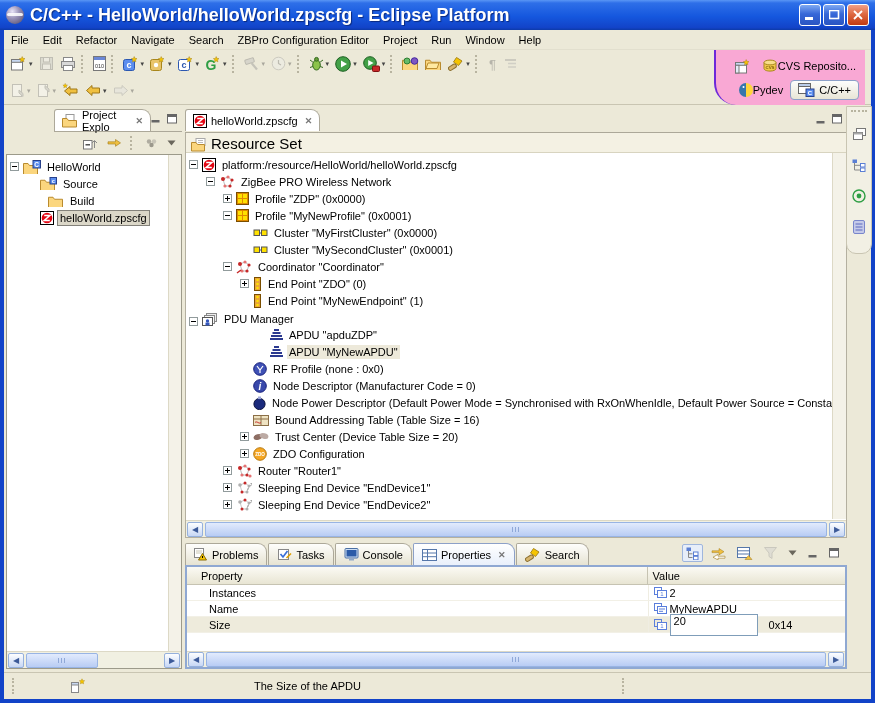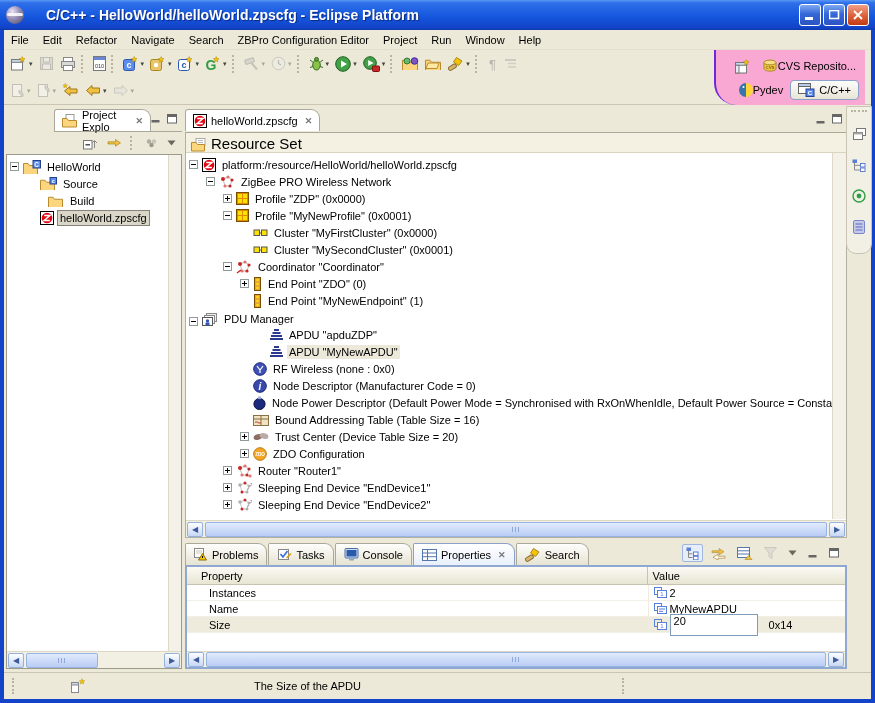--- a/index.html
+++ b/index.html
@@ -6,21 +6,21 @@
   html,body { width:875px; height:703px; overflow:hidden; font-family:"Liberation Sans", sans-serif; font-size:11px; color:#000; }
   .window { position:absolute; inset:0; background:#1243C8; }
   
   .titlebar { position:absolute; left:0; top:0; width:875px; height:30px;
     background:linear-gradient(180deg,#5A96F5 0%,#2E6FE8 10%,#1557DE 55%,#1243C8 92%,#0D3AA8 100%);
     display:flex; align-items:center; padding:0 6px; }
   .title-icon { width:18px; height:18px; border-radius:50%;
     background:radial-gradient(circle at 35% 30%,#E8E4F8 0%,#9A93B8 40%,#4A4464 100%);
     position:relative; overflow:hidden; flex:none; }
   .title-icon::after { content:""; position:absolute; left:1px; top:7px; width:16px; height:3px; background:#FFF; border-radius:2px; opacity:.85; }
-  .title-text { color:#FFF; font-weight:bold; font-size:14px; margin-left:22px; text-shadow:1px 1px 1px #0A2A80; white-space:nowrap; overflow:hidden; flex:1; }
+  .title-text { color:#FFF; font-weight:bold; font-size:18px; margin-left:6px; text-shadow:1px 1px 1px #0A2A80; white-space:nowrap; overflow:hidden; flex:1; }
   .title-btns { display:flex; gap:2px; flex:none; }
   .tbtn { width:22px; height:22px; border-radius:3px; border:1px solid #FFF; display:flex; align-items:center; justify-content:center;
     color:#FFF; font-weight:bold; font-size:11px; background:linear-gradient(180deg,#7FA9F2,#3667D8 45%,#2A55C2); }
   .tbtn.close { background:linear-gradient(180deg,#F0A088,#DE6A43 45%,#C23A12); }
   .tbtn svg { display:block; }
   
   .menubar { position:absolute; left:4px; top:30px; width:867px; height:20px; background:#ECE9D8; display:flex; align-items:center; border-bottom:1px solid #E2DFCE; }
   .menu-item { padding:2px 7px; cursor:default; }
   
   .toolbars { position:absolute; left:4px; top:50px; width:867px; height:55px; background:#ECE9D8; border-bottom:1px solid #C9C5B2; }
@@ -607,21 +607,21 @@
                   <rect x="0" y="9" width="13" height="2" fill="#2B3990"></rect>
                 </svg></span>
               <span class="tlabel sel-editor">APDU "MyNewAPDU"</span>
             </div>
             <div class="trow" style="padding-left: 54px;">
               <span class="exp-spacer"></span>
               <span class="i ticon"><svg width="14" height="14">
                   <circle cx="7" cy="7" r="6.3" fill="#3F51B5" stroke="#1A237E"></circle>
                   <path d="M4 4 L7 8 L10 4 M7 8 L7 11" stroke="#FFF" stroke-width="1.2" fill="none"></path>
                 </svg></span>
-              <span class="tlabel">RF Wireless (none : 0x0)</span>
+              <span class="tlabel">RF Profile (none : 0x0)</span>
             </div>
             <div class="trow" style="padding-left: 54px;">
               <span class="exp-spacer"></span>
               <span class="i ticon"><svg width="14" height="14">
                   <circle cx="7" cy="7" r="6.3" fill="#3949AB" stroke="#1A237E"></circle>
                   <text x="7" y="10.5" font-size="10" fill="#FFF" text-anchor="middle" font-family="serif" font-style="italic" font-weight="bold">i</text>
                 </svg></span>
               <span class="tlabel">Node Descriptor (Manufacturer Code = 0)</span>
             </div>
             <div class="trow" style="padding-left: 54px;">

